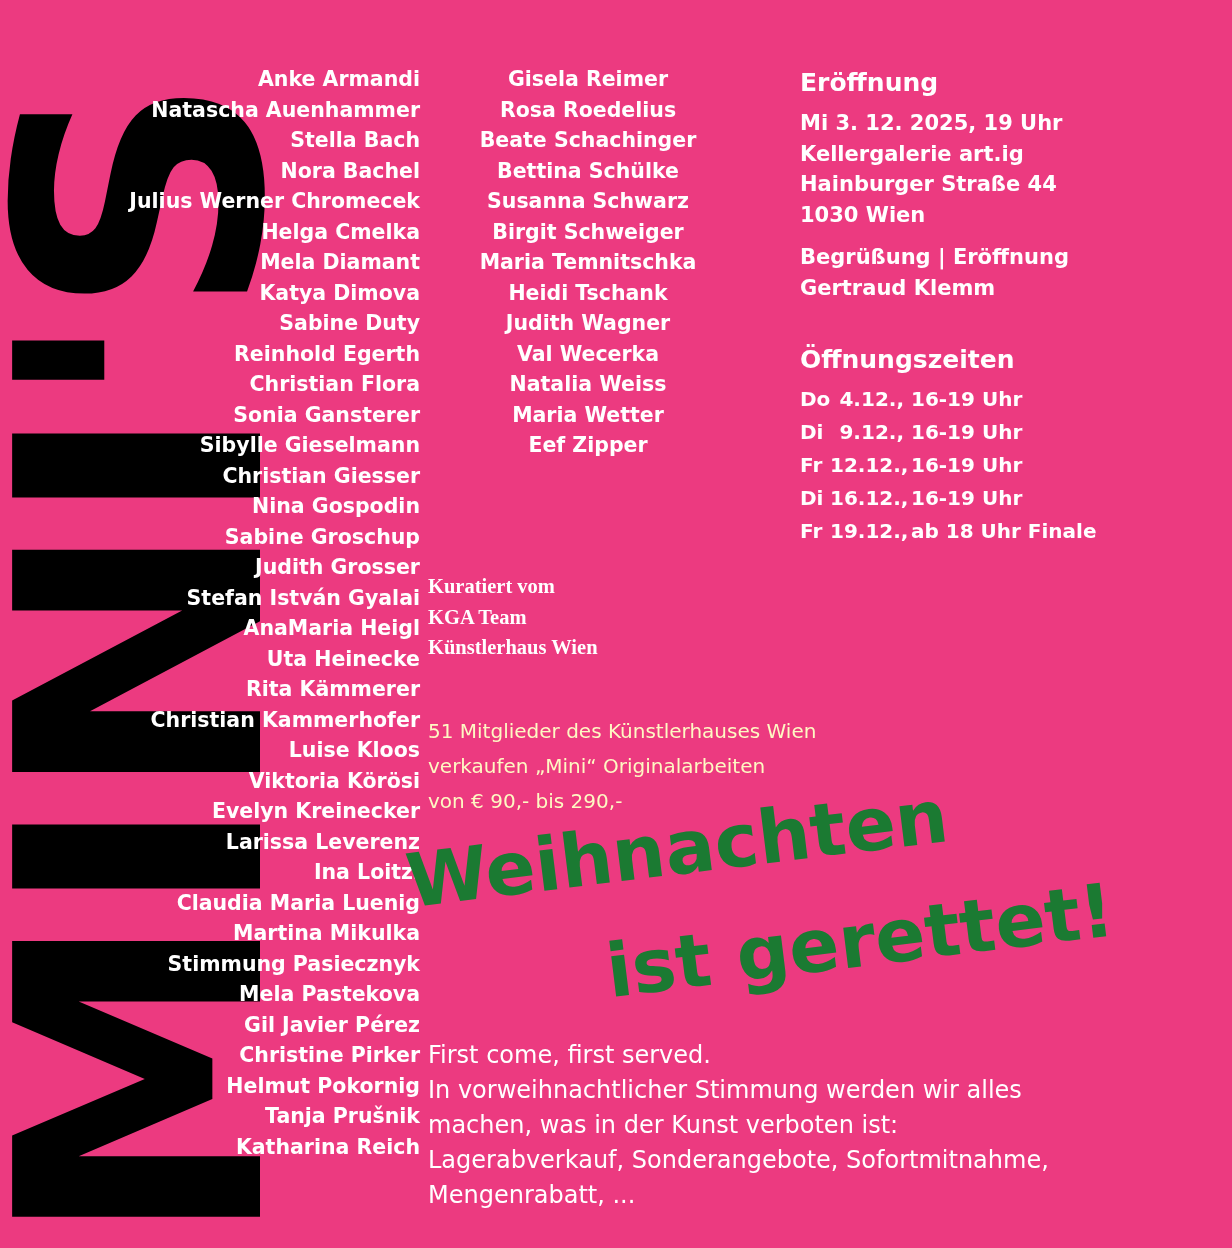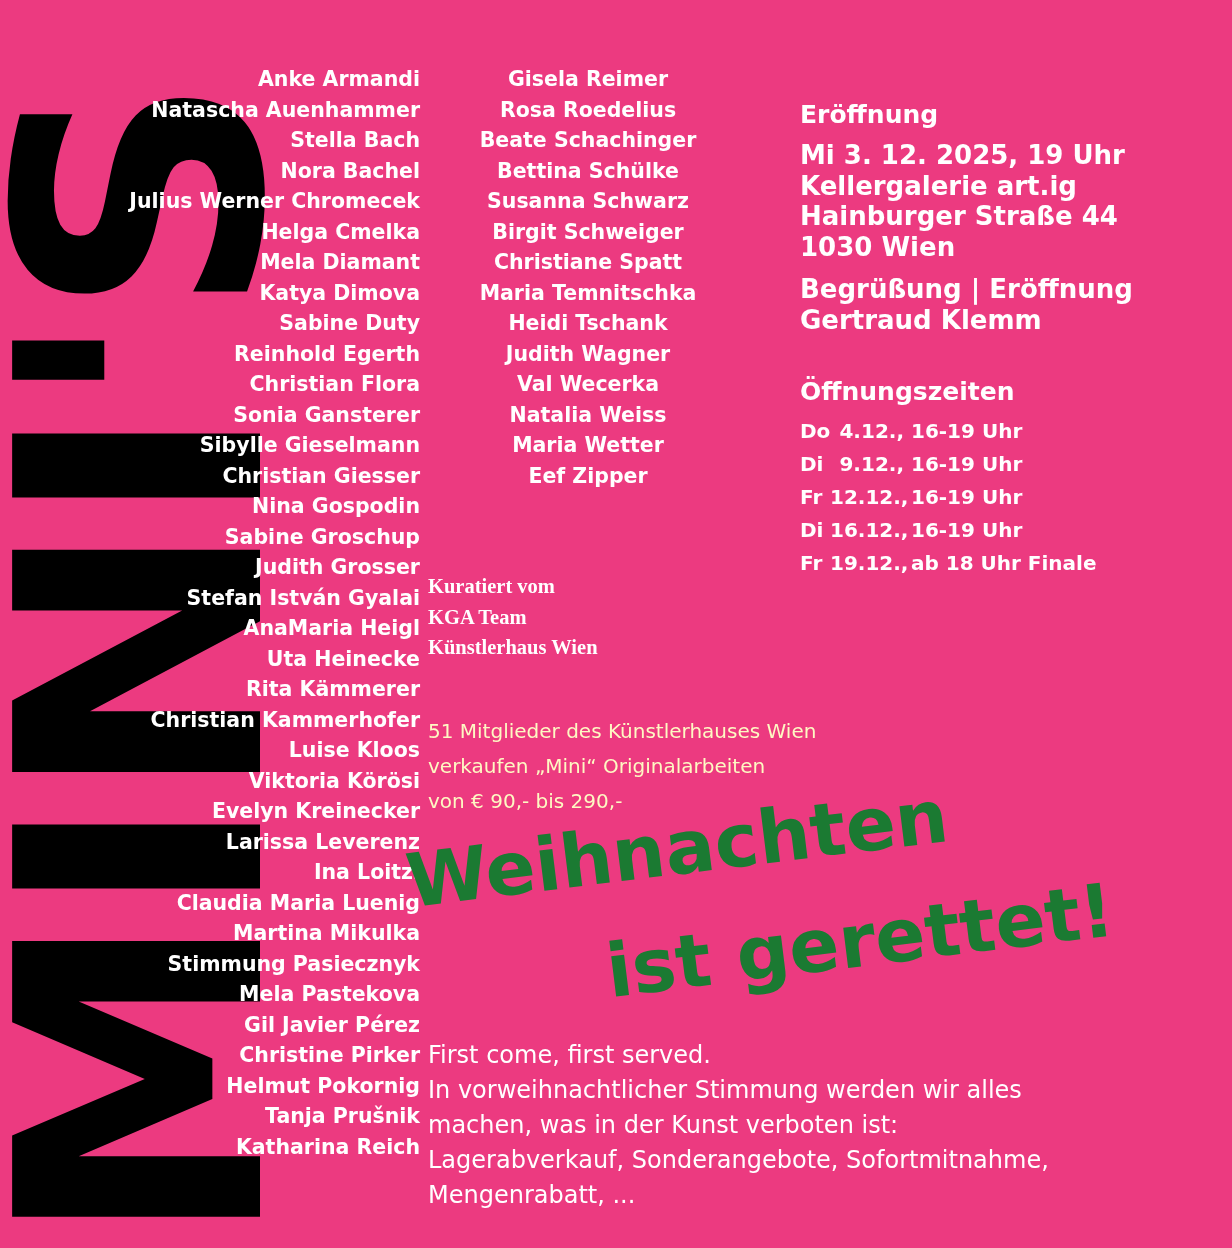--- a/index.html
+++ b/index.html
@@ -68,30 +68,29 @@
   }
 
   
   .event-info {
     position: absolute;
     left: 800px;
     top: 68px;
     width: 420px;
     z-index: 2;
     color: #ffffff;
-    margin-top: 32px;
   }
   .event-info h2 {
     margin: 0 0 10px 0;
     font-size: 25px;
     font-weight: bold;
     line-height: 30px;
   }
   .info-line {
-    font-size: 26px;
+    font-size: 21px;
     font-weight: bold;
     line-height: 30.5px;
     white-space: nowrap;
   }
   .spacer-sm { height: 12px; }
   .spacer-lg { height: 42px; }
 
   .hours h2 {
     margin: 0 0 8px 0;
     font-size: 25px;
@@ -217,21 +216,20 @@
   <div class="name">Katharina Reich</div>
 </div>
 
 <div class="names-col-b">
   <div class="name">Gisela Reimer</div>
   <div class="name">Rosa Roedelius</div>
   <div class="name">Beate Schachinger</div>
   <div class="name">Bettina Schülke</div>
   <div class="name">Susanna Schwarz</div>
   <div class="name">Birgit Schweiger</div>
-  <div class="name">Christiane Spatt</div>
   <div class="name">Maria Temnitschka</div>
   <div class="name">Heidi Tschank</div>
   <div class="name">Judith Wagner</div>
   <div class="name">Val Wecerka</div>
   <div class="name">Natalia Weiss</div>
   <div class="name">Maria Wetter</div>
   <div class="name">Eef Zipper</div>
 </div>
 
 <div class="curator">

